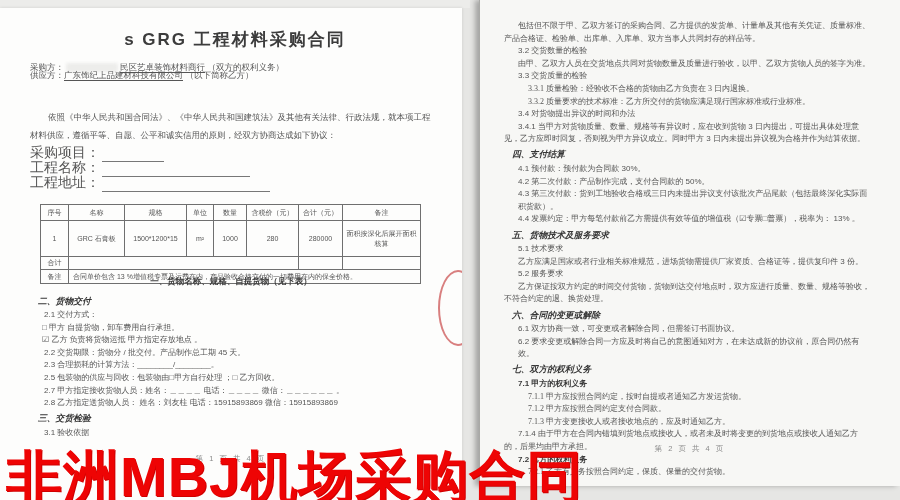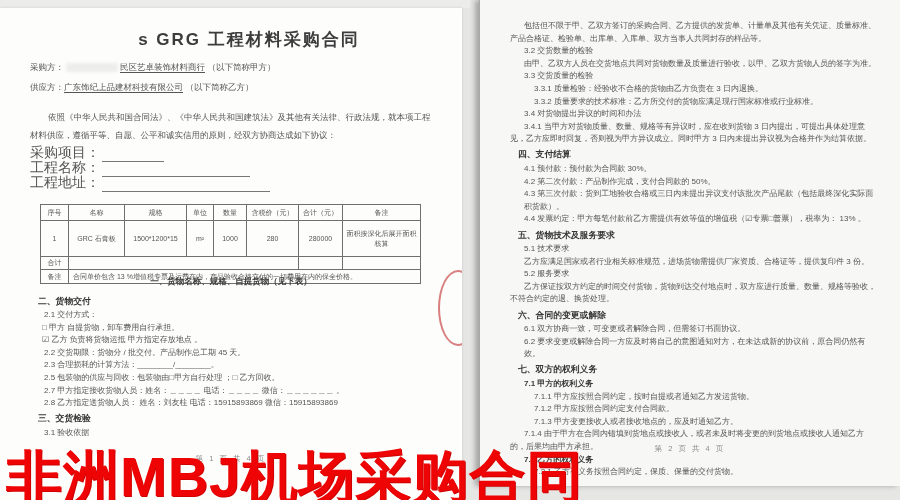--- a/index.html
+++ b/index.html
@@ -16,27 +16,27 @@
     background:#fdfdfc;
     box-shadow:0 0 3px rgba(0,0,0,.12);
   }
   .page-right {
     left:479px; top:0; width:421px; height:486px;
     background:#f7f7f5;
     box-shadow:-4px 0 5px rgba(0,0,0,.28);
     border-left:1px solid #a9a9a6;
   }
   .doc-title {
-    position:absolute; top:20px; left:18px; width:100%;
+    position:absolute; top:20px; left:4px; width:100%;
     text-align:center; font-size:17px; font-weight:bold;
     color:#3c3c3c; letter-spacing:2px;
   }
   .party-line { position:absolute; left:30px; font-size:8.5px; color:#555; white-space:nowrap; }
   .party-a { top:54px; }
-  .party-b { top:74px; }
+  .party-b { top:62px; }
   .party-line .u { text-decoration:underline; text-underline-offset:2px; }
   .redacted {
     display:inline-block; width:52px; height:9px; vertical-align:middle;
     background:#ededeb; filter:blur(1.5px); border-radius:2px; margin:0 2px;
   }
   .preamble {
     position:absolute; top:100px; left:30px; width:405px;
     font-size:8.5px; line-height:18px; text-indent:18px; color:#555;
   }
   .form-fields { position:absolute; top:136px; left:30px; font-size:14px; color:#555; }
@@ -59,25 +59,25 @@
   table.goods tr.datarow { height:36px; }
   table.goods tr.totalrow { height:13px; }
   table.goods tr.noterow { height:14px; }
   table.goods td.note-text { text-align:left; padding-left:4px; white-space:nowrap; }
   .tbl-caption {
     position:absolute; top:268px; left:0; width:100%;
     text-align:center; font-size:8.5px; font-weight:bold; color:#3e3e3e;
   }
   .lines { font-size:8px; line-height:12.6px; color:#555; }
   .lines-left { position:absolute; top:284px; left:30px; width:410px; }
-  .lines-right { position:absolute; top:20px; left:30px; width:368px; }
-  .line.h  { font-weight:bold; color:#353535; font-size:8.8px; margin:2.5px 0 2px 8px; }
+  .lines-right { position:absolute; top:20px; left:24px; width:368px; }
+  .line.h  { font-weight:bold; color:#353535; font-size:8.8px; margin:2.5px 0 2px 8px;font-style:italic; }
   .line.hs { font-weight:bold; color:#3a3a3a; margin-left:14px; }
   .line.s  { margin-left:14px; }
-  .line.s2 { margin-left:24px; }
+  .line.s2 { margin-left:24px;font-family:Liberation Serif, serif; }
   .line.c  { margin-left:12px; }
   .line.p  { text-indent:14px; }
   .page-footer {
     position:absolute; left:0; width:100%; text-align:center;
     font-size:7.5px; color:#8a8a8a; letter-spacing:2px;
   }
   .footer-left { top:446px; }
   .footer-right { top:444px; }
   .seal {
     position:absolute; top:262px; right:-16px; width:40px; height:76px;
@@ -96,21 +96,21 @@
 </head>
 <body>
 
 <div class="topstrip"></div>
 
 <div class="page page-left">
   <div class="doc-title">s  GRG 工程材料采购合同</div>
 
   <div class="party-line party-a">
     <span>采购方：</span><span class="redacted"></span><span class="u">民区艺卓装饰材料商行</span>
-    <span>（以下简称甲方）</span>
+    <span>（双方的权利义务）</span>
   </div>
   <div class="party-line party-b">
     <span>供应方：</span><span class="u">广东饰纪上品建材科技有限公司</span>
     <span>（以下简称乙方）</span>
   </div>
 
   <div class="preamble">依照《中华人民共和国合同法》、《中华人民共和国建筑法》及其他有关法律、行政法规，就本项工程材料供应，遵循平等、自愿、公平和诚实信用的原则，经双方协商达成如下协议：</div>
 
   <div class="form-fields">
     <div class="form-row"><span>采购项目：</span><span class="blank"></span></div>

